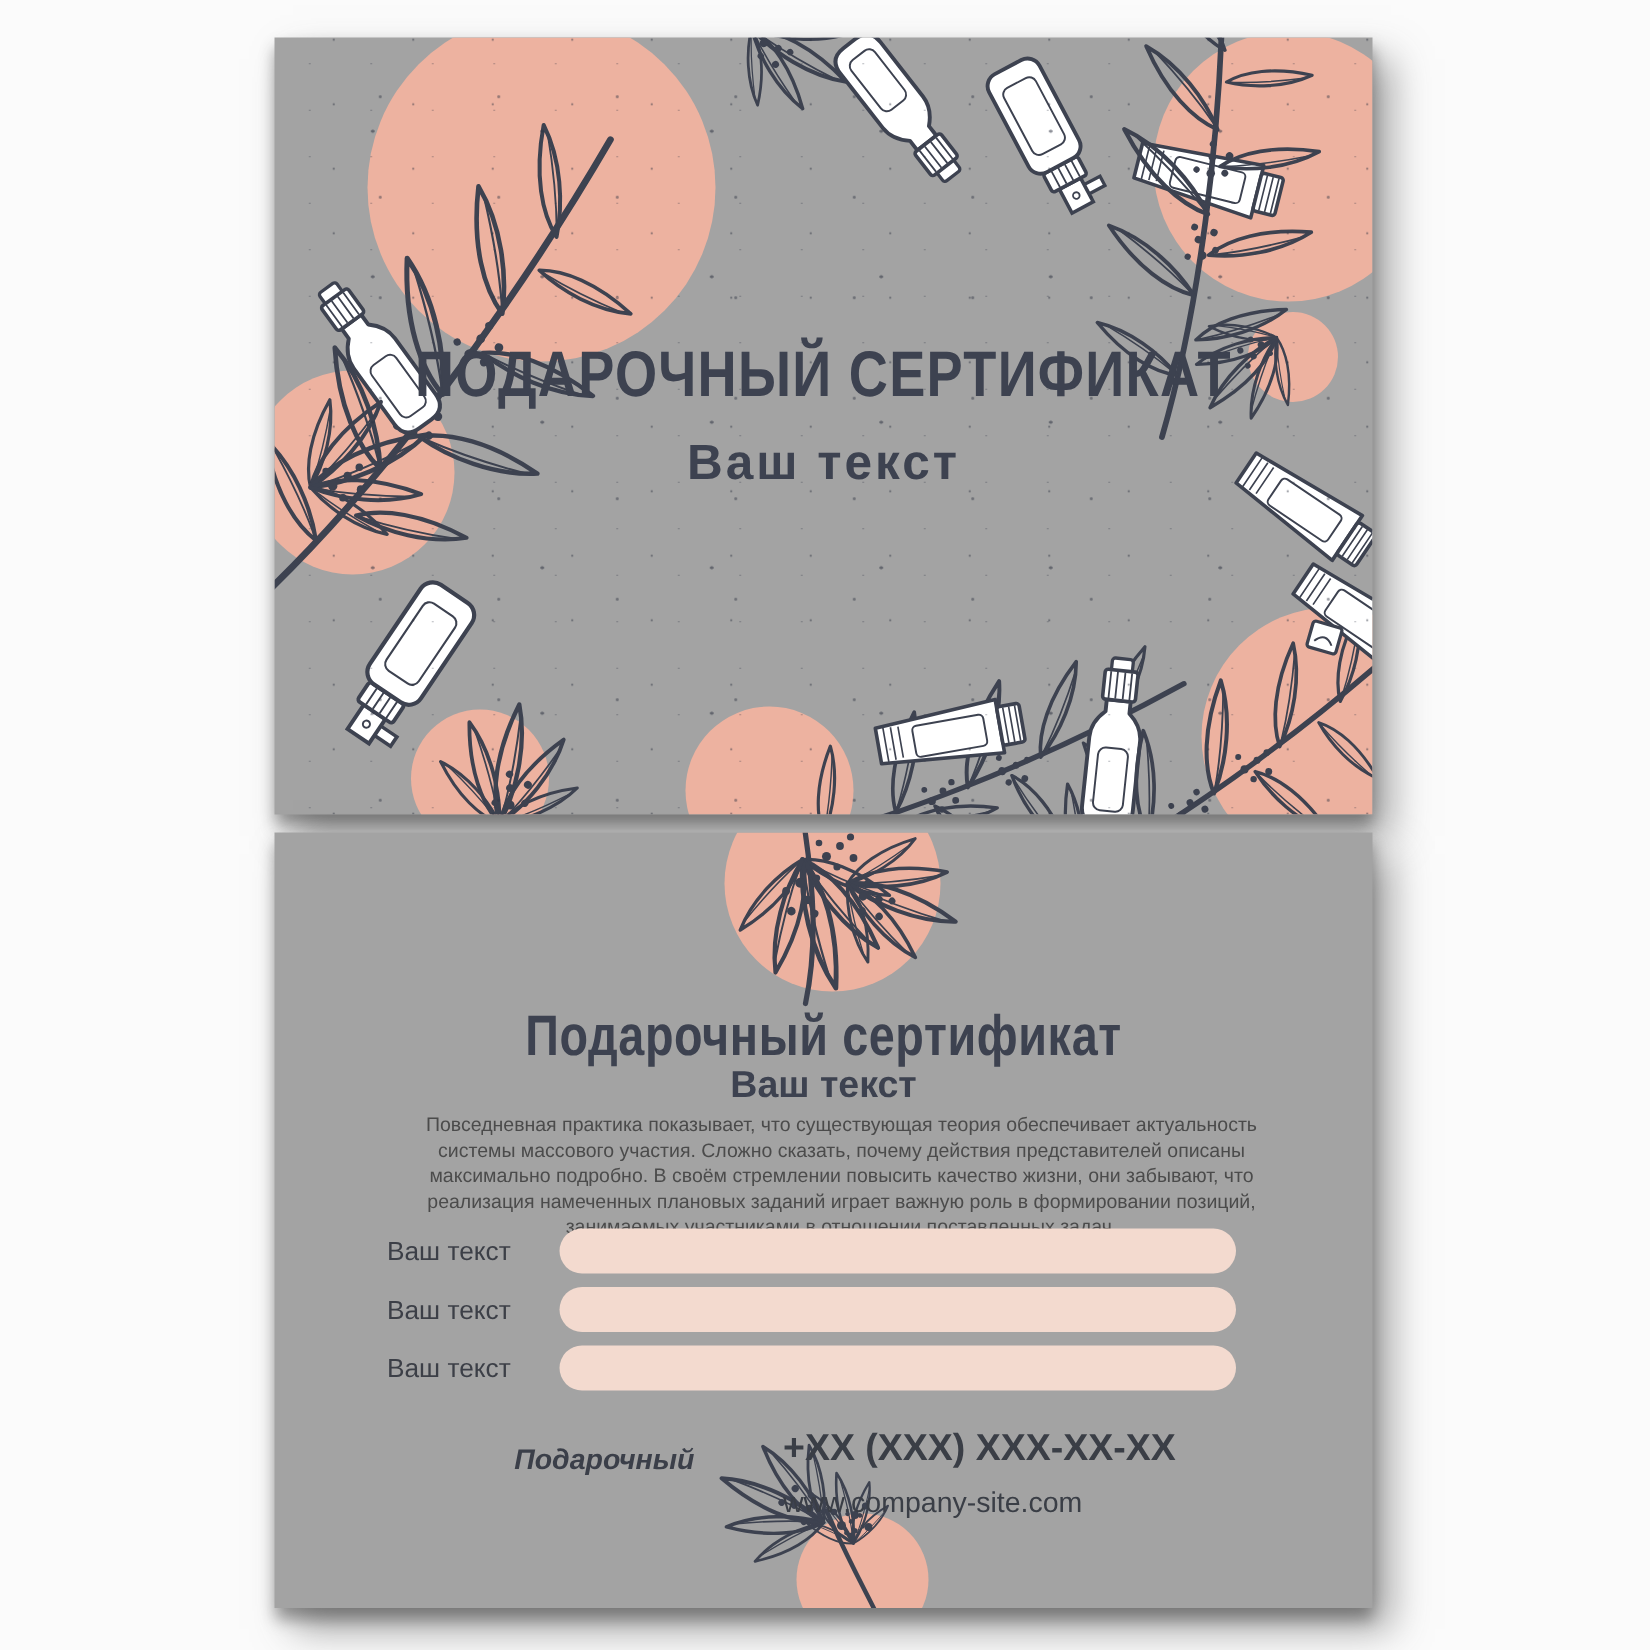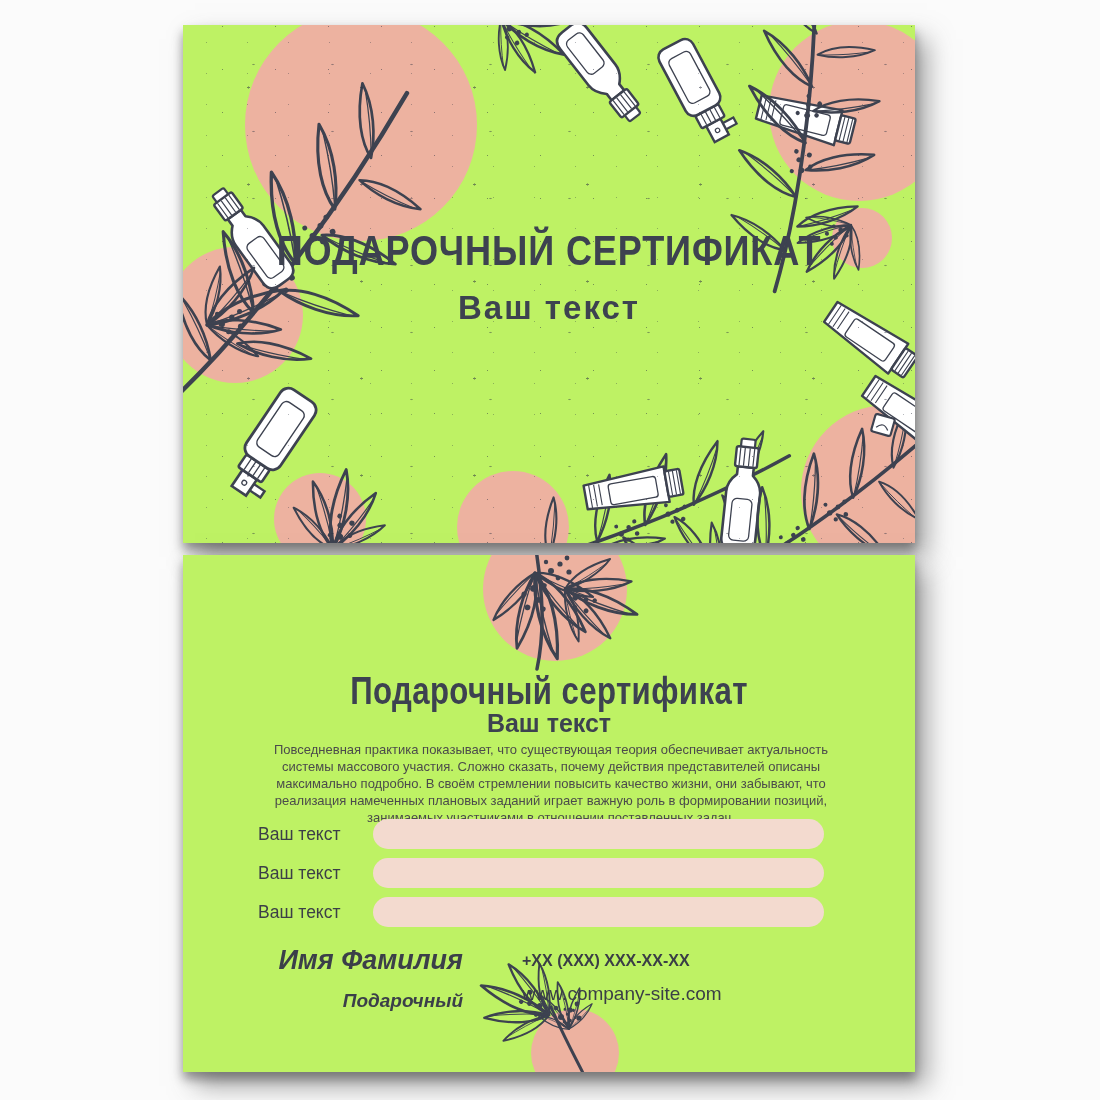--- a/index.html
+++ b/index.html
@@ -9,21 +9,21 @@
     --body-text:#4b4b4b;
   }
   *{margin:0;padding:0;box-sizing:border-box;}
   html,body{background:#fbfbfb;}
   .stage{
     position:relative;width:1100px;height:1100px;overflow:hidden;
     background:#fbfbfb;
     font-family:"Liberation Sans","DejaVu Sans",sans-serif;
   }
   .card{
-    position:absolute;left:183px;width:732px;background:#bef264;overflow:hidden;
+    position:absolute;left:183px;width:732px;background:#a3a3a3;overflow:hidden;
     box-shadow:12px 14px 24px rgba(75,75,75,.5), 0 7px 10px rgba(0,0,0,.38);
   }
   .card-front{top:25px;height:518px;}
   .card-back{top:555px;height:517px;}
   .decor{position:absolute;left:0;top:0;width:100%;height:100%;color:var(--ink);}
   .blush{fill:var(--blush);}
   .speckle{
     position:absolute;inset:0;pointer-events:none;
     background-image:
       radial-gradient(rgba(45,50,65,.55) 1px, transparent 1.4px),
@@ -45,38 +45,38 @@
   .back-title{
     position:absolute;left:0;right:0;top:117px;text-align:center;line-height:1;
     font-size:38px;font-weight:700;letter-spacing:.5px;color:var(--ink);
     transform:scaleX(.82);
   }
   .back-subtitle{
     position:absolute;left:0;right:0;top:156px;text-align:center;line-height:1;
     font-size:25px;font-weight:700;color:var(--ink);
   }
   .back-desc{
-    position:absolute;left:68px;top:187px;width:600px;
+    position:absolute;left:78px;top:187px;width:600px;
     font-size:13px;line-height:1.3;text-align:center;color:var(--body-text);
   }
   .field-row{position:absolute;left:0;right:0;height:30px;}
   .field-row.r1{top:264px;} .field-row.r2{top:303px;} .field-row.r3{top:342px;}
   .field-label{
     position:absolute;left:75px;top:0;line-height:30px;
     font-size:17.5px;color:#3c3f47;
   }
   .field-bar{
     position:absolute;left:190px;top:0;width:451px;height:30px;
     border-radius:15px;background:var(--field-fill);
   }
   .signature{position:absolute;left:60px;top:392px;width:220px;text-align:right;color:#3b3f49;}
   .sig-name{font-size:27px;font-weight:700;font-style:italic;line-height:1;}
   .sig-pos{font-size:19px;font-weight:700;font-style:italic;line-height:1;margin-top:17px;}
   .contacts{position:absolute;left:339px;top:398px;color:#3a3e46;}
-  .contact-phone{font-size:16px;font-weight:700;line-height:1;}
+  .contact-phone{font-size:25px;font-weight:700;line-height:1;}
   .contact-site{font-size:19px;font-weight:400;line-height:1;margin-top:15px;}
 </style>
 </head>
 <body>
 
 <div class="stage">
 
   <svg width="0" height="0" style="position:absolute" aria-hidden="true">
     <defs>
       <g id="leaf">
@@ -244,21 +244,20 @@
     <div class="field-row r2">
       <span class="field-label">Ваш текст</span>
       <div class="field-bar"></div>
     </div>
     <div class="field-row r3">
       <span class="field-label">Ваш текст</span>
       <div class="field-bar"></div>
     </div>
 
     <div class="signature">
-      <div class="sig-name">Имя Фамилия</div>
       <div class="sig-pos">Подарочный</div>
     </div>
 
     <div class="contacts">
       <div class="contact-phone">+XX (XXX) XXX-XX-XX</div>
       <div class="contact-site">www.company-site.com</div>
     </div>
   </section>
 </div>
 

